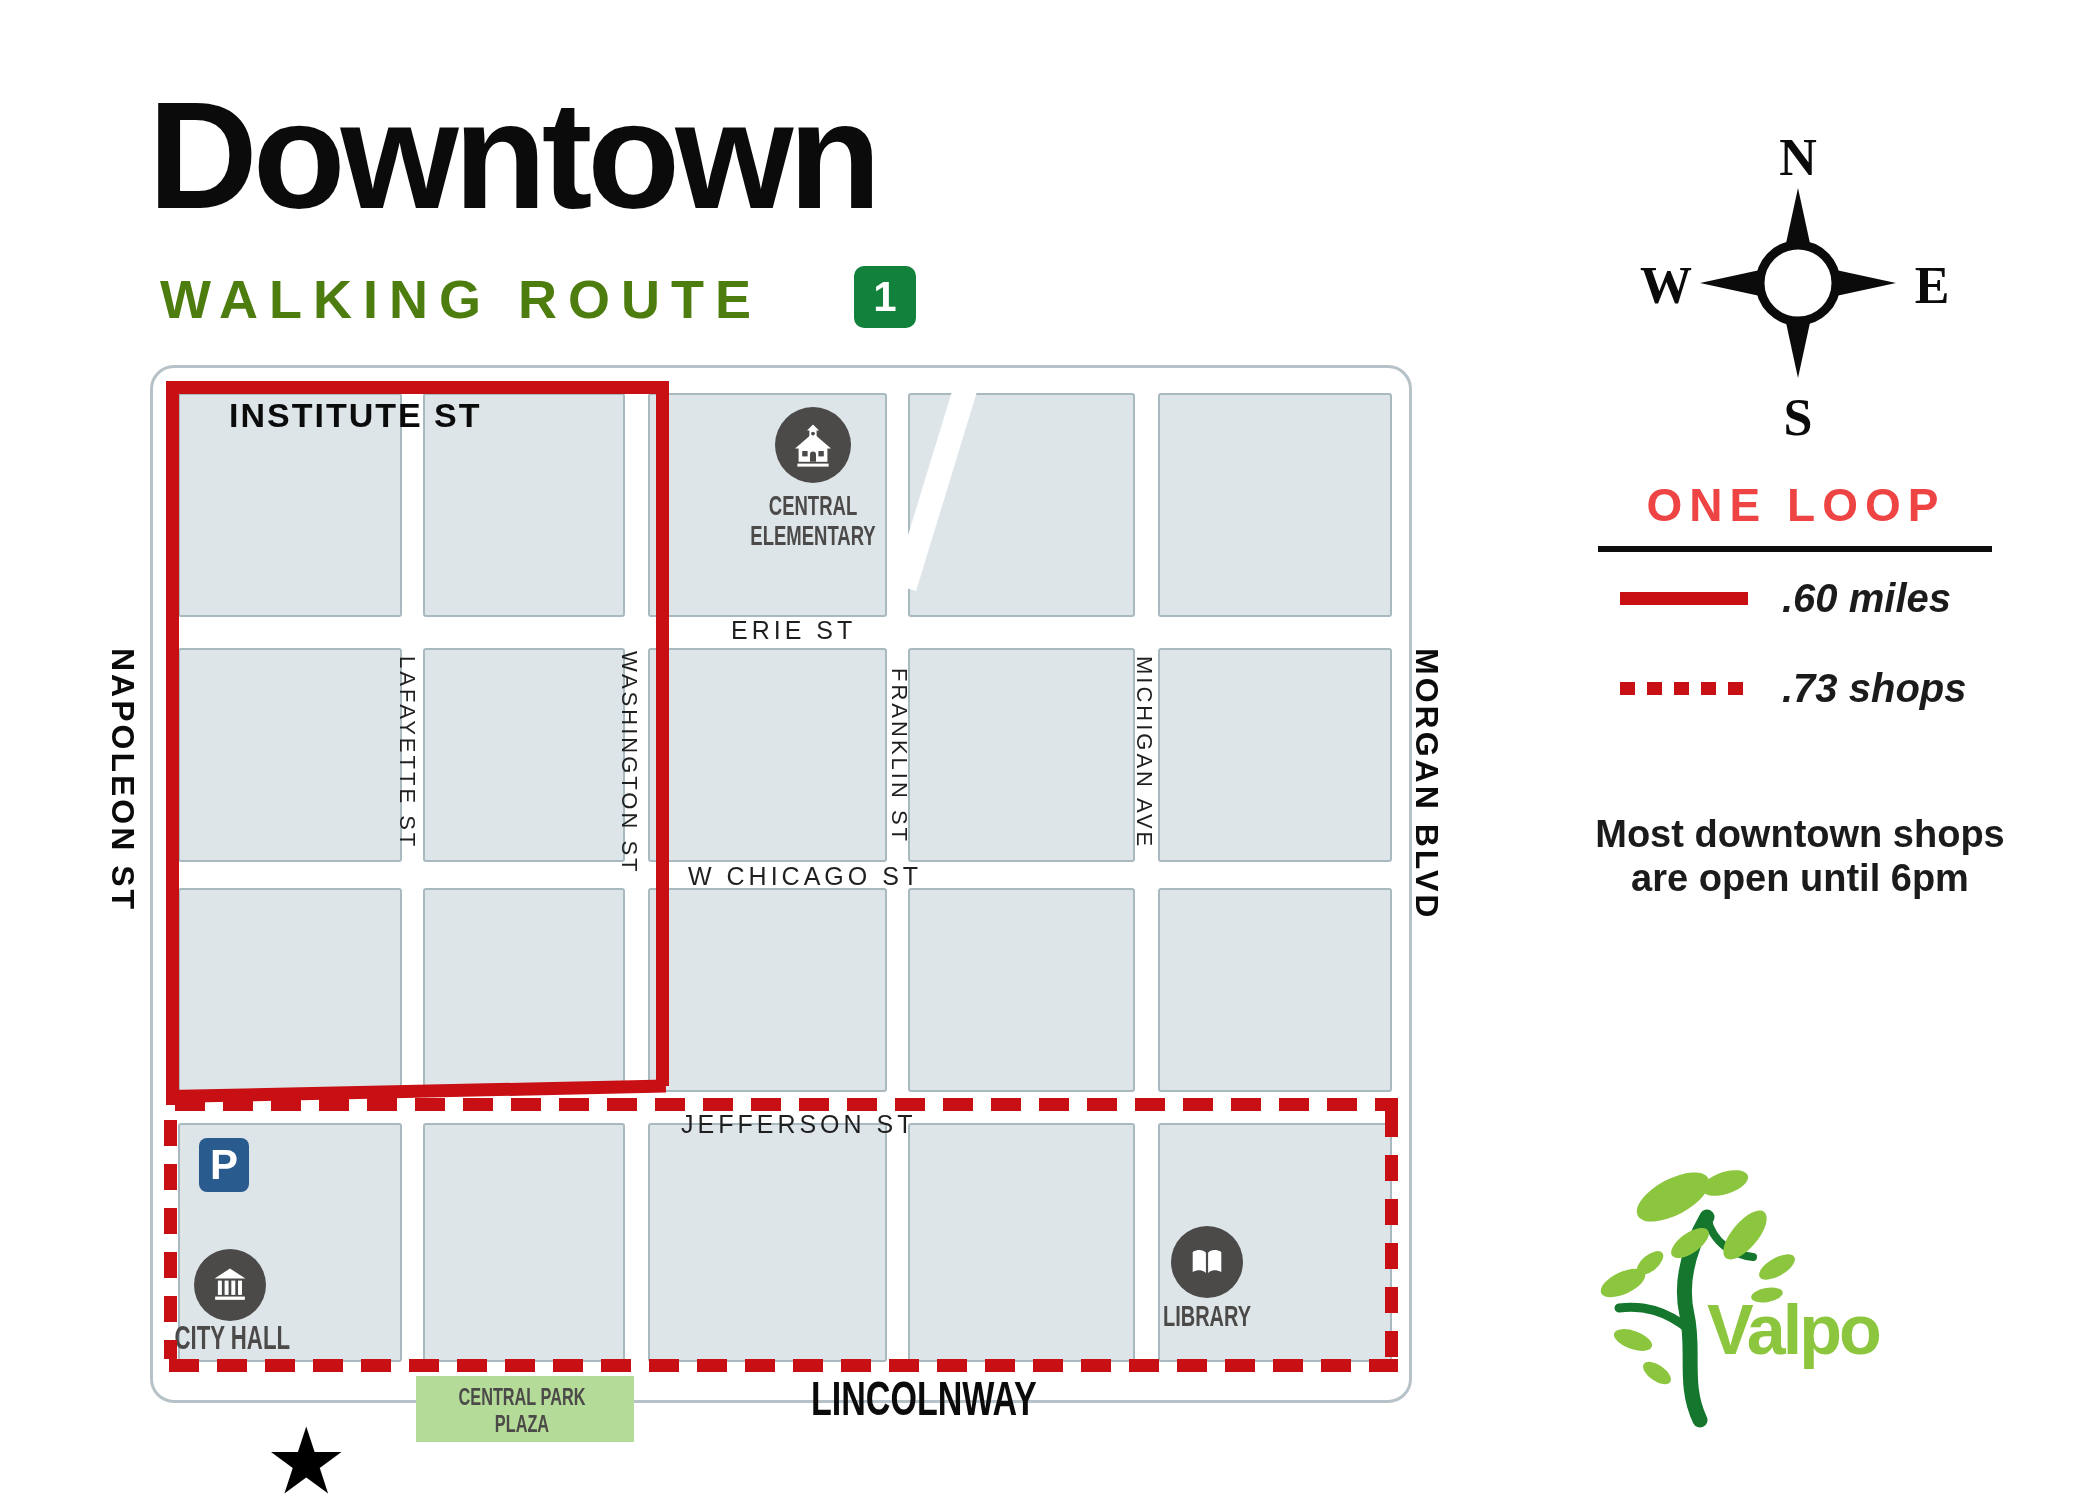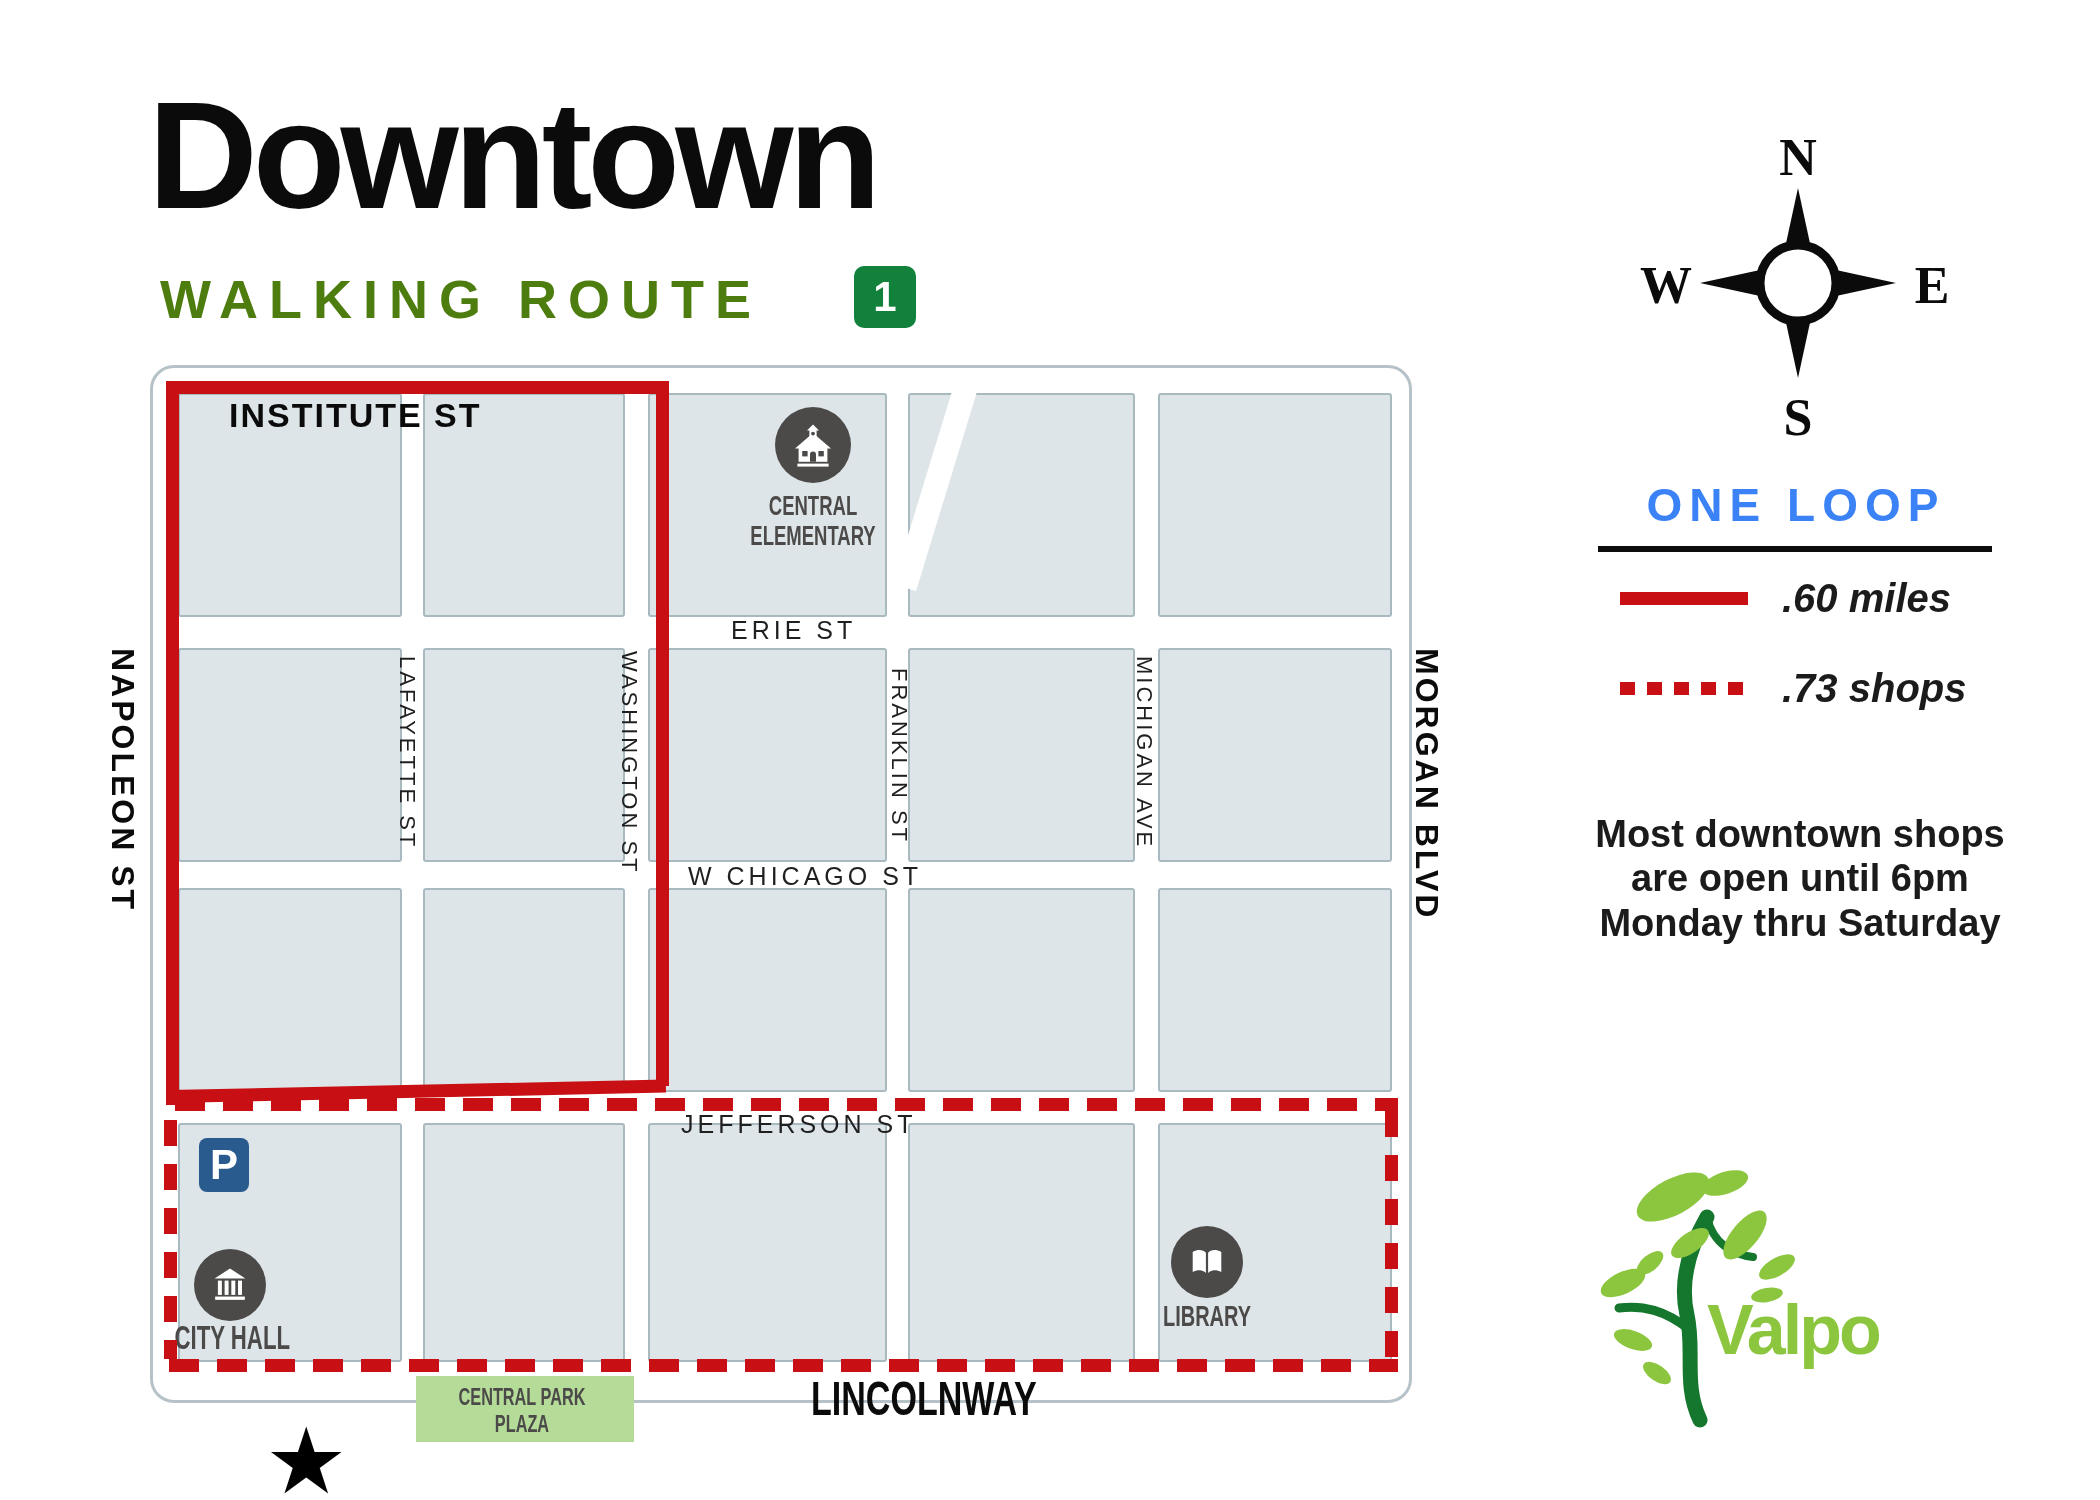--- a/index.html
+++ b/index.html
@@ -17,21 +17,21 @@
 
   
   #compass{left:1630px;top:130px;width:340px;height:330px;}
   .compass-letter{position:absolute;font-family:"Liberation Serif", serif;font-weight:700;font-size:52px;color:#0b0b0b;}
   #compass-n{left:128px;top:-2px;width:80px;text-align:center;}
   #compass-s{left:128px;top:258px;width:80px;text-align:center;}
   #compass-w{left:6px;top:126px;width:60px;text-align:center;}
   #compass-e{left:272px;top:126px;width:60px;text-align:center;}
 
   
-  #legend-heading{left:1600px;top:478px;width:392px;text-align:center;font-size:46px;font-weight:700;letter-spacing:7px;color:#3b82f6;}
+  #legend-heading{left:1600px;top:478px;width:392px;text-align:center;font-size:46px;font-weight:700;letter-spacing:7px;color:#ef4444;}
   #legend-underline{left:1598px;top:546px;width:394px;height:6px;background:#0d0d0d;}
   .legend-swatch{height:13px;width:128px;}
   #legend-solid{left:1620px;top:592px;background:#c81014;}
   #legend-dashed{left:1620px;top:682px;background:repeating-linear-gradient(90deg,#c81014 0 15px,transparent 15px 27px);}
   .legend-label{font-size:40px;font-weight:700;color:#1b1b1b;font-style:italic;}
   #legend-solid-label{left:1782px;top:576px;}
   #legend-dashed-label{left:1782px;top:666px;}
 
   
   #info-note{left:1575px;top:812px;width:450px;text-align:center;font-size:38px;font-weight:700;line-height:1.17;color:#1b1b1b;}
@@ -118,21 +118,20 @@
 <div class="abs" id="legend-heading">ONE LOOP</div>
 <div class="abs" id="legend-underline"></div>
 <div class="abs legend-swatch" id="legend-solid"></div>
 <div class="abs legend-label" id="legend-solid-label">.60 miles</div>
 <div class="abs legend-swatch" id="legend-dashed"></div>
 <div class="abs legend-label" id="legend-dashed-label">.73 shops</div>
 
 <div class="abs" id="info-note">
   <div>Most downtown shops</div>
   <div>are open until 6pm</div>
-  <div>Monday thru Saturday</div>
 </div>
 
 <div class="abs" id="map">
   <div id="blocks">
       <div class="block" style="left: 25px; top: 25px; width: 220px; height: 220px;"></div>
       <div class="block" style="left: 270px; top: 25px; width: 198px; height: 220px;"></div>
       <div class="block" style="left: 495px; top: 25px; width: 235px; height: 220px;"></div>
       <div class="block" style="left: 755px; top: 25px; width: 223px; height: 220px;"></div>
       <div class="block" style="left: 1005px; top: 25px; width: 230px; height: 220px;"></div>
       <div class="block" style="left: 25px; top: 280px; width: 220px; height: 210px;"></div>

